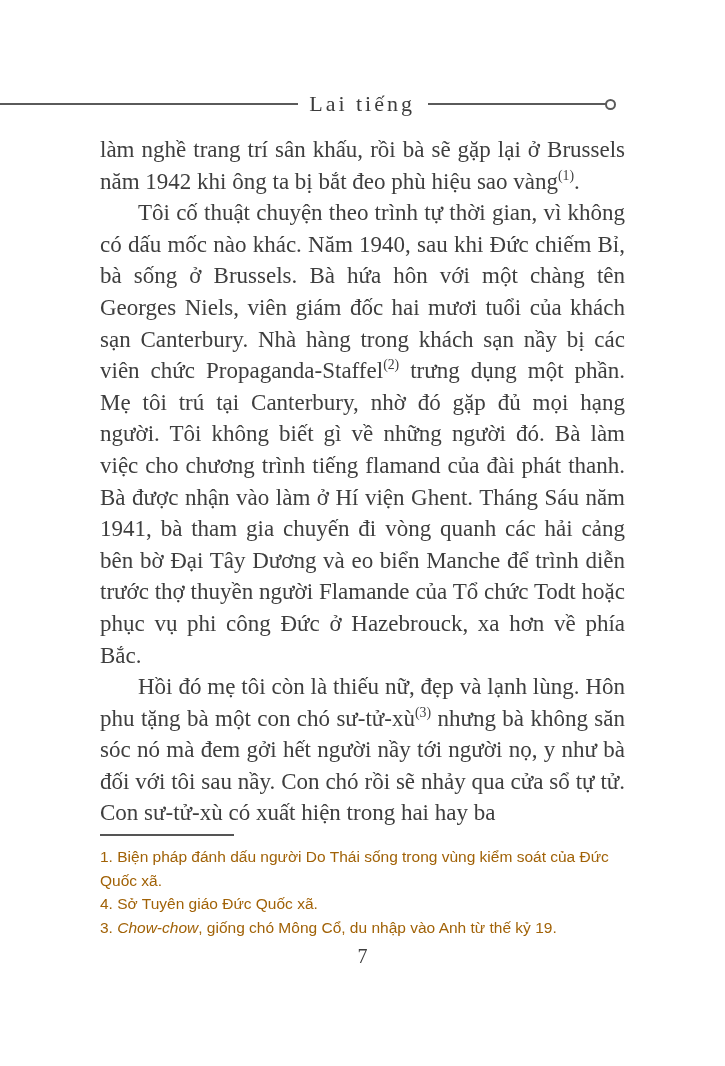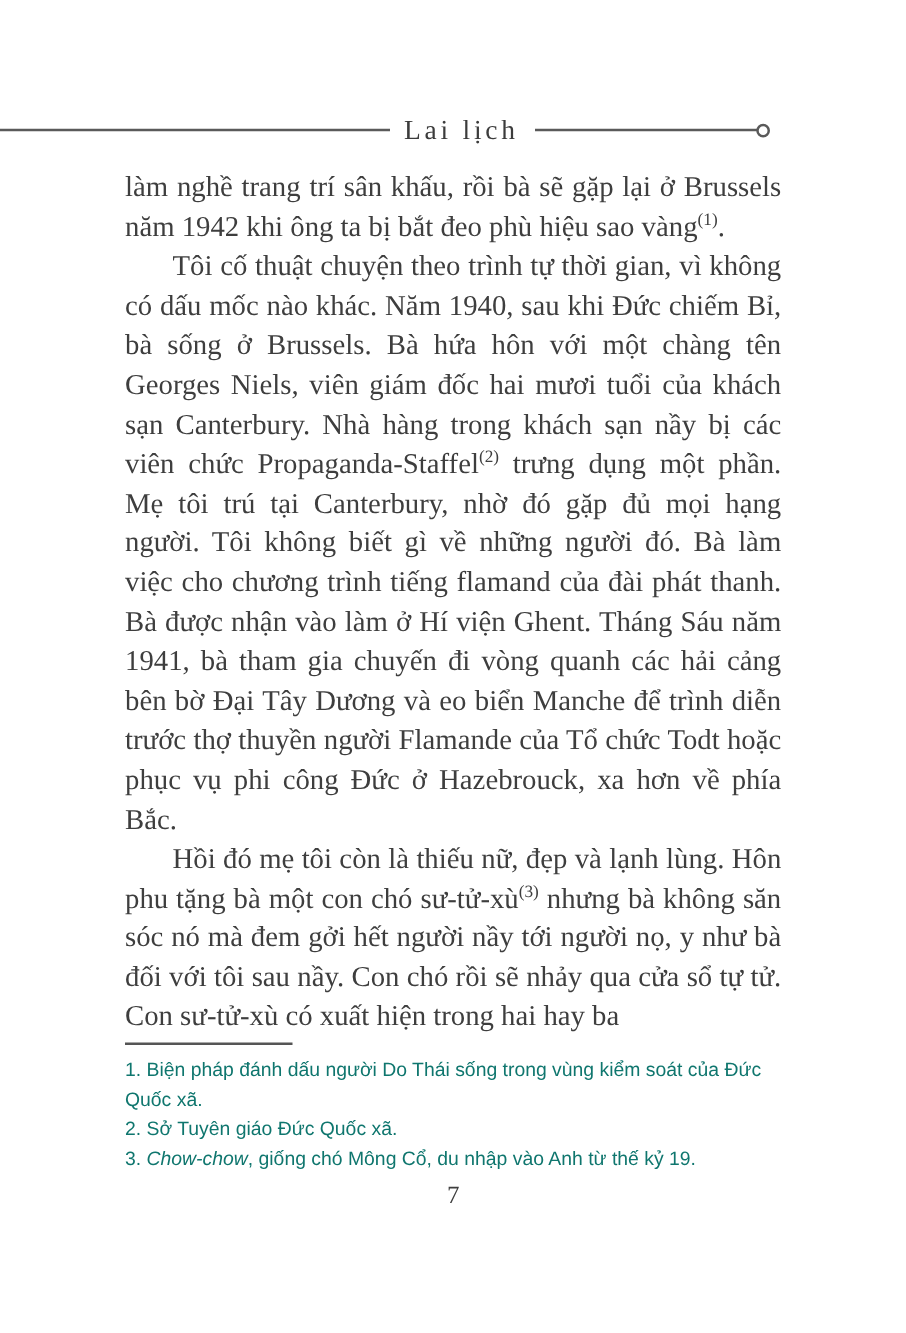--- a/index.html
+++ b/index.html
@@ -64,21 +64,21 @@
 
   
   .footnotes {
     position: absolute;
     left: 100px;
     top: 834px;
     width: 535px;
     font-family: "Liberation Sans", sans-serif;
     font-size: 15.5px;
     line-height: 23.5px;
-    color: #0f766e;
+    color: #a16207;
   }
   .footnote-rule {
     width: 134px;
     height: 2px;
     background: #555555;
     margin-bottom: 9px;
   }
   .footnote-item { margin: 0; }
   .footnote-item em { }
 
@@ -95,36 +95,36 @@
     color: #3e3e3e;
   }
 </style>
 </head>
 <body>
 
 <div class="page">
 
   <div class="chapter-header">
     <div class="h-rule h-rule-left"></div>
-    <h1 class="chapter-title">Lai lịch</h1>
+    <h1 class="chapter-title">Lai tiếng</h1>
     <div class="h-rule h-rule-right"></div>
     <span class="end-circle"></span>
   </div>
 
   <div class="body-text">
       <p>làm nghề trang trí sân khấu, rồi bà sẽ gặp lại ở Brussels năm 1942 khi ông ta bị bắt đeo phù hiệu sao vàng<sup>(1)</sup>.</p>
       <p class="indent">Tôi cố thuật chuyện theo trình tự thời gian, vì không có dấu mốc nào khác. Năm 1940, sau khi Đức chiếm Bỉ, bà sống ở Brussels. Bà hứa hôn với một chàng tên Georges Niels, viên giám đốc hai mươi tuổi của khách sạn Canterbury. Nhà hàng trong khách sạn nầy bị các viên chức Propaganda-Staffel<sup>(2)</sup> trưng dụng một phần. Mẹ tôi trú tại Canterbury, nhờ đó gặp đủ mọi hạng người. Tôi không biết gì về những người đó. Bà làm việc cho chương trình tiếng flamand của đài phát thanh. Bà được nhận vào làm ở Hí viện Ghent. Tháng Sáu năm 1941, bà tham gia chuyến đi vòng quanh các hải cảng bên bờ Đại Tây Dương và eo biển Manche để trình diễn trước thợ thuyền người Flamande của Tổ chức Todt hoặc phục vụ phi công Đức ở Hazebrouck, xa hơn về phía Bắc.</p>
       <p class="indent">Hồi đó mẹ tôi còn là thiếu nữ, đẹp và lạnh lùng. Hôn phu tặng bà một con chó sư-tử-xù<sup>(3)</sup> nhưng bà không săn sóc nó mà đem gởi hết người nầy tới người nọ, y như bà đối với tôi sau nầy. Con chó rồi sẽ nhảy qua cửa sổ tự tử. Con sư-tử-xù có xuất hiện trong hai hay ba</p>
     </div>
 
   <div class="footnotes">
     <div class="footnote-rule"></div>
     <div>
         <p class="footnote-item">1. Biện pháp đánh dấu người Do Thái sống trong vùng kiểm soát của Đức Quốc xã.</p>
-        <p class="footnote-item">2. Sở Tuyên giáo Đức Quốc xã.</p>
+        <p class="footnote-item">4. Sở Tuyên giáo Đức Quốc xã.</p>
         <p class="footnote-item">3. <em>Chow-chow</em>, giống chó Mông Cổ, du nhập vào Anh từ thế kỷ 19.</p>
       </div>
   </div>
 
   <div class="page-footer">
     <span class="page-number">7</span>
   </div>
 
 </div>
 

